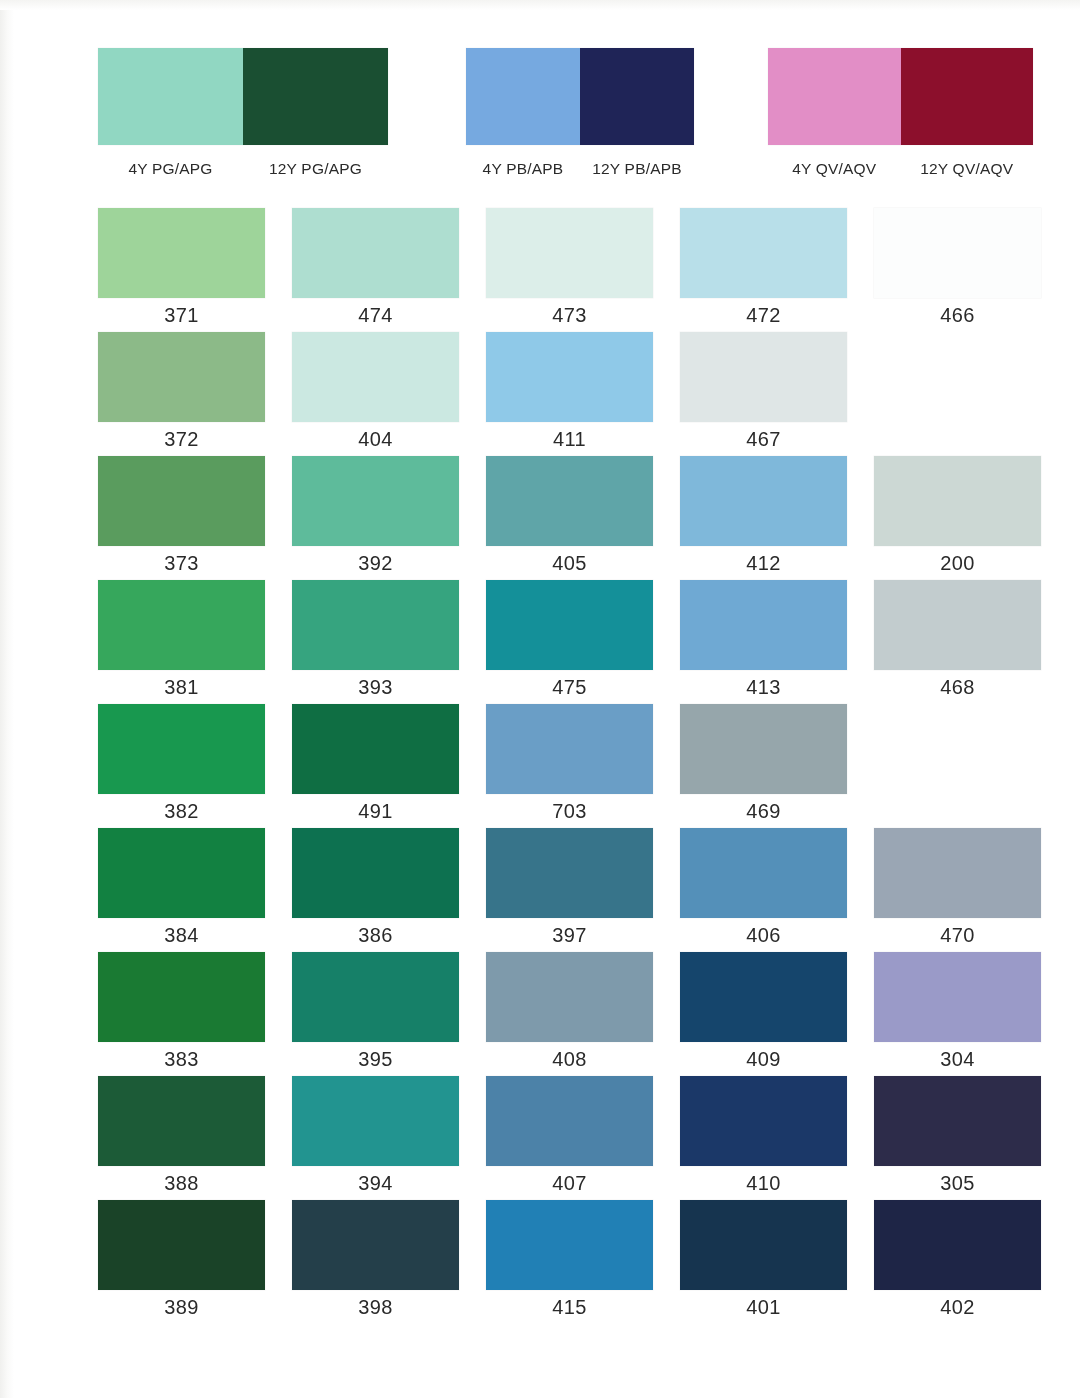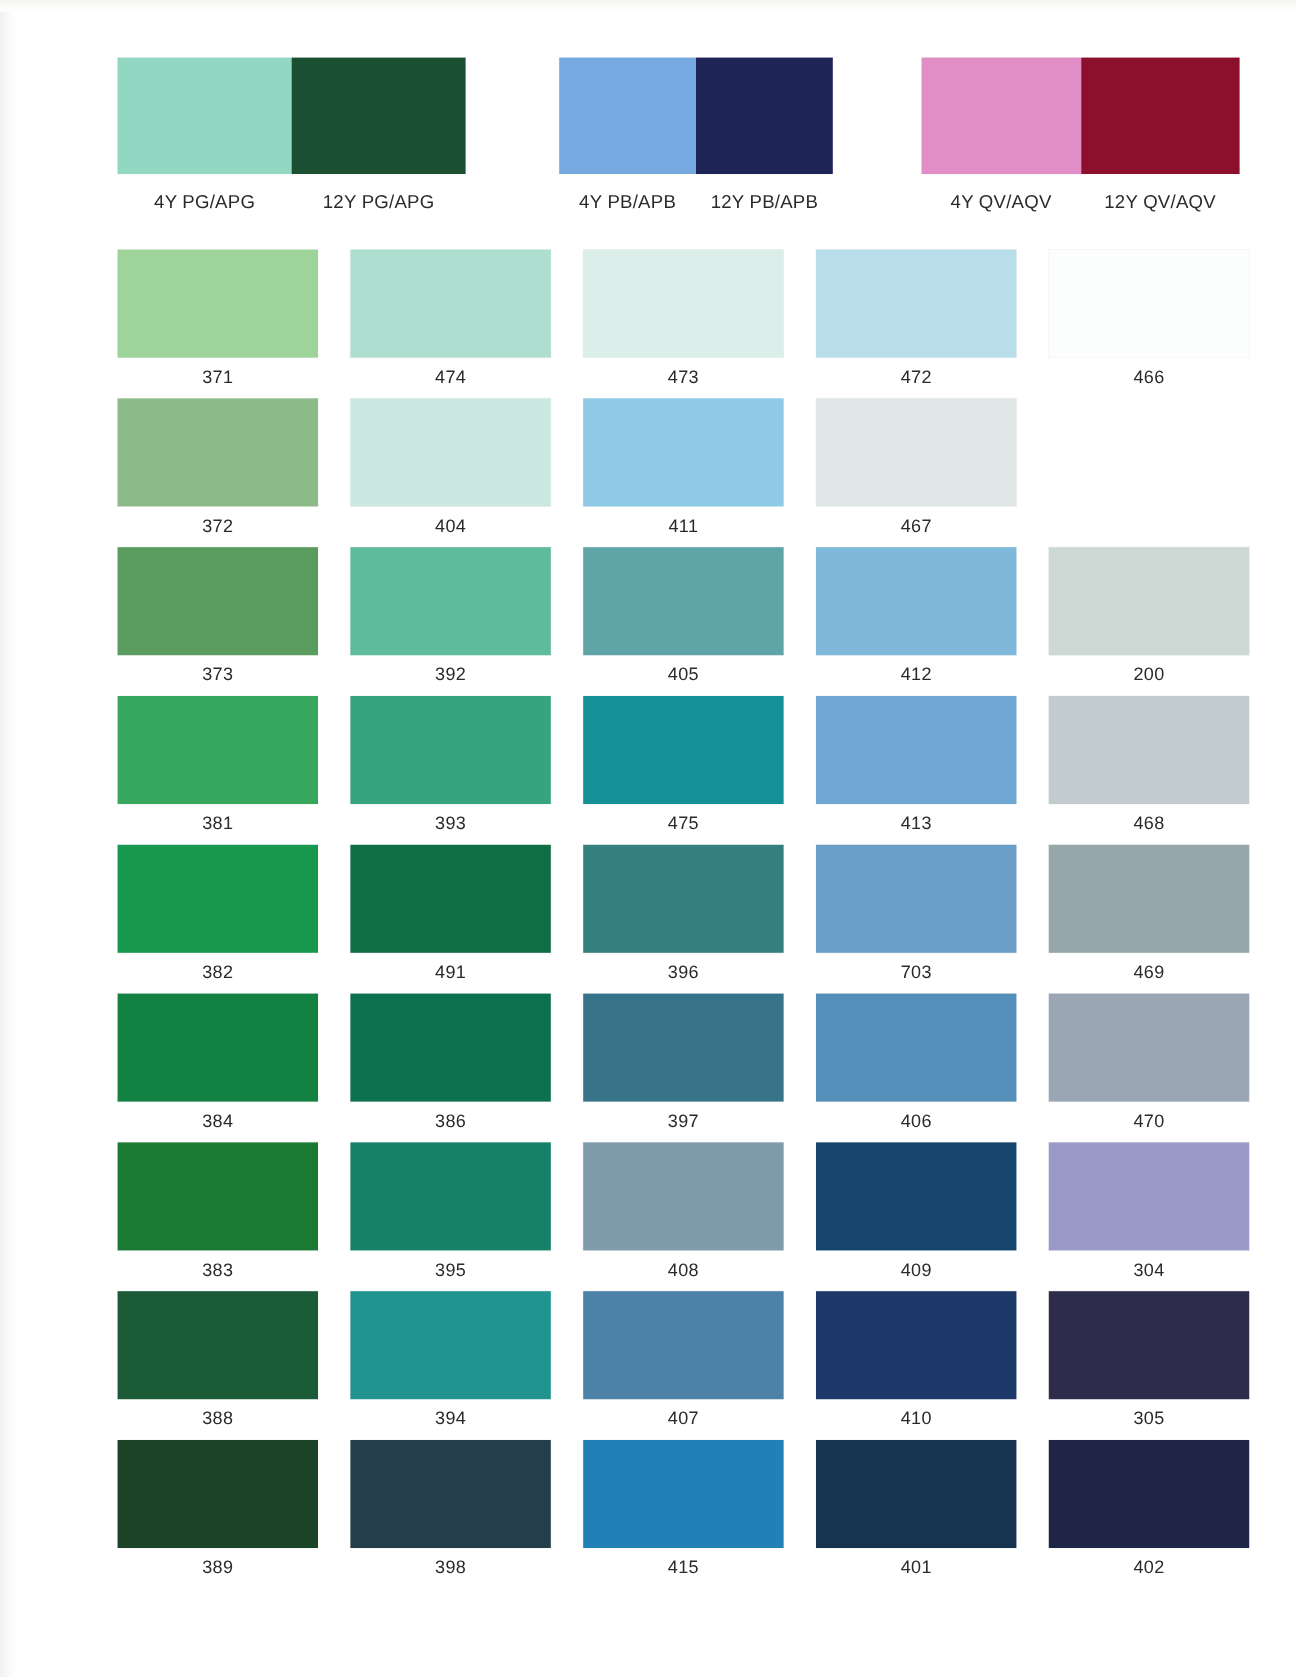--- a/index.html
+++ b/index.html
@@ -94,21 +94,21 @@
     margin-right: 27px;
   }
   .grid-cell:last-child { margin-right: 0; }
   .chip {
     width: 167px;
     height: 90px;
     box-shadow: 0 0 0 0.5px rgba(0,0,0,0.05);
   }
   .chip-label {
     text-align: center;
-    font-size: 15px;
+    font-size: 20px;
     line-height: 34px;
     height: 34px;
     color: #2a2a2a;
     letter-spacing: 0.3px;
   }
 </style>
 </head>
 <body>
 
 <div id="page">
@@ -241,24 +241,20 @@
       <div class="grid-row">
         <div class="grid-cell">
           <div class="chip" style="background: rgb(24, 152, 79);"></div>
           <div class="chip-label">382</div>
         </div>
         <div class="grid-cell">
           <div class="chip" style="background: rgb(15, 110, 67);"></div>
           <div class="chip-label">491</div>
         </div>
         <div class="grid-cell">
-          <div class="chip" style="background: rgb(53, 128, 127);"></div>
-          <div class="chip-label">396</div>
-        </div>
-        <div class="grid-cell">
           <div class="chip" style="background: rgb(106, 158, 198);"></div>
           <div class="chip-label">703</div>
         </div>
         <div class="grid-cell">
           <div class="chip" style="background: rgb(150, 166, 171);"></div>
           <div class="chip-label">469</div>
         </div>
       </div>
       <div class="grid-row">
         <div class="grid-cell">

